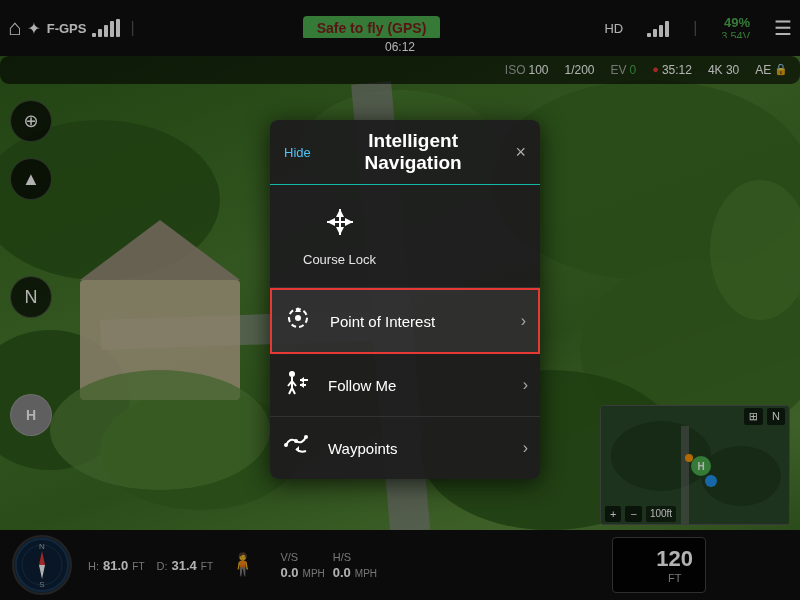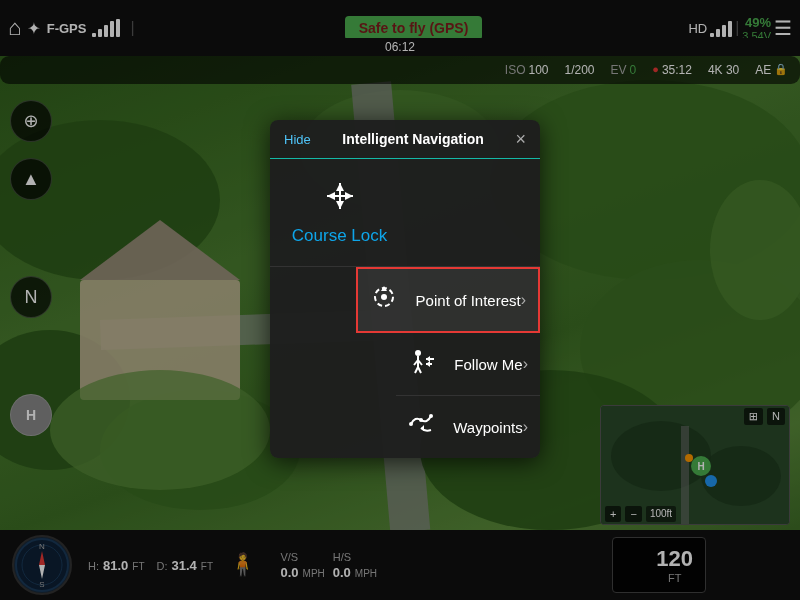--- a/index.html
+++ b/index.html
@@ -63,21 +63,21 @@
       font-size: 14px;
       font-weight: bold;
       padding: 4px 14px;
       border-radius: 4px;
       flex: 0 0 auto;
     }
 
     .hud-right {
       display: flex;
       align-items: center;
-      gap: 3px;
+      gap: 24px;
       margin-left: auto;
     }
     .hud-battery {
       color: #4caf50;
       font-size: 13px;
       font-weight: bold;
     }
 
     
     #info-bar {
@@ -257,21 +257,21 @@
       border-bottom: 1px solid #14b8a6;
       gap: 10px;
     }
     .dialog-hide {
       color: #4fc3f7;
       font-size: 13px;
       cursor: pointer;
     }
     .dialog-title {
       color: #fff;
-      font-size: 14px;
+      font-size: 19px;
       font-weight: bold;
       flex: 1;
       text-align: center;
     }
     .dialog-close {
       color: #aaa;
       font-size: 18px;
       cursor: pointer;
       line-height: 1;
     }
@@ -291,30 +291,29 @@
       gap: 6px;
       cursor: pointer;
       padding: 8px;
       border-radius: 6px;
     }
     .grid-icon {
       font-size: 28px;
       color: #fff;
     }
     .grid-label {
-      color: #0ea5e9;
-      font-size: 17px;
+      color: #e5e5e5;
+      font-size: 13px;
       text-align: center;
     }
 
     
     .dialog-list {
       display: flex;
       flex-direction: column;
-      align-items: flex-end;
     }
     .list-item {
       display: flex;
       align-items: center;
       padding: 14px 12px;
       border-bottom: 1px solid #333;
       cursor: pointer;
       position: relative;
     }
     .list-item.highlighted {

